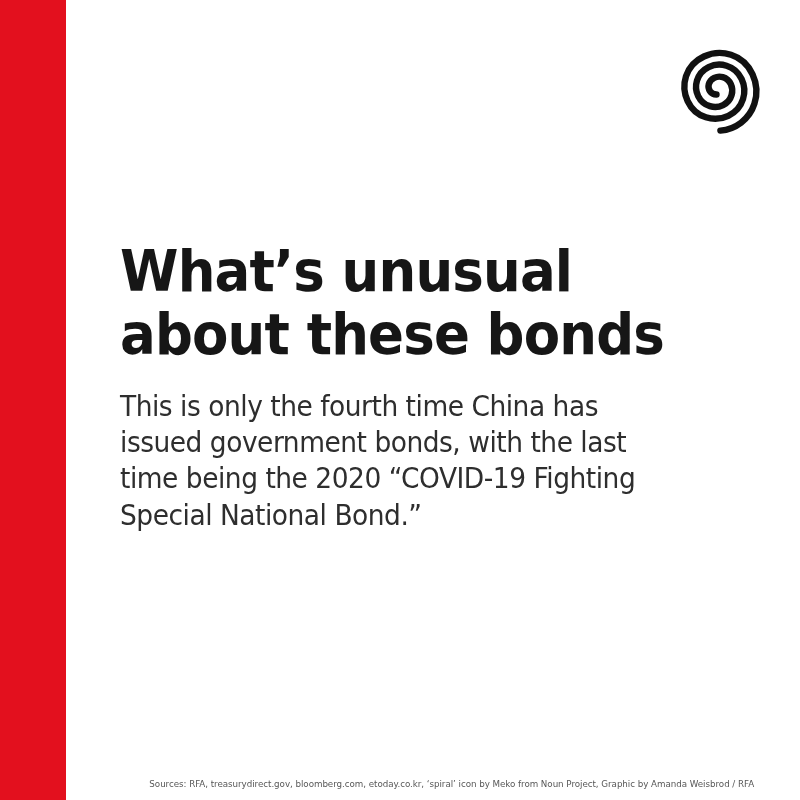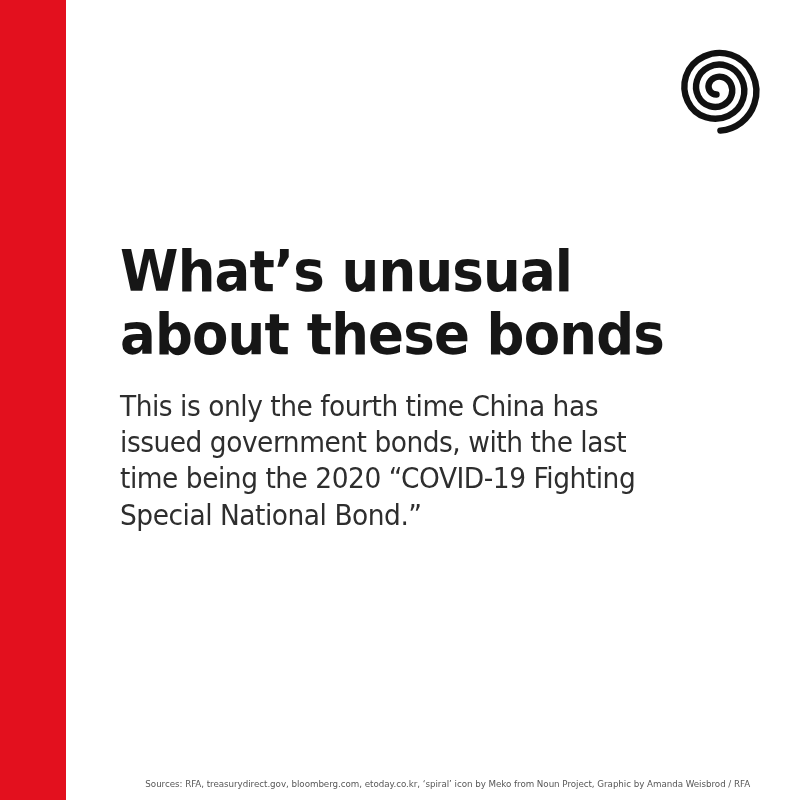--- a/index.html
+++ b/index.html
@@ -11,20 +11,21 @@
   body {
     font-family: "Liberation Sans", sans-serif;
   }
 
   #card {
     position: relative;
     width: 793px;
     height: 800px;
     background: #ffffff;
     overflow: hidden;
+    padding-left: 8px;
   }
 
   
   #red-stripe {
     position: absolute;
     left: 0;
     top: 0;
     width: 66px;
     height: 800px;
   }

